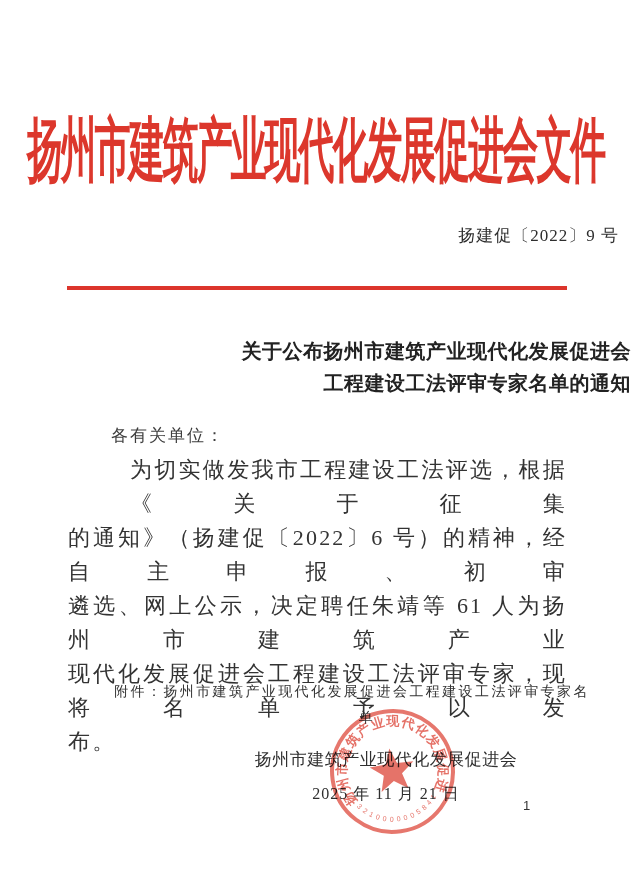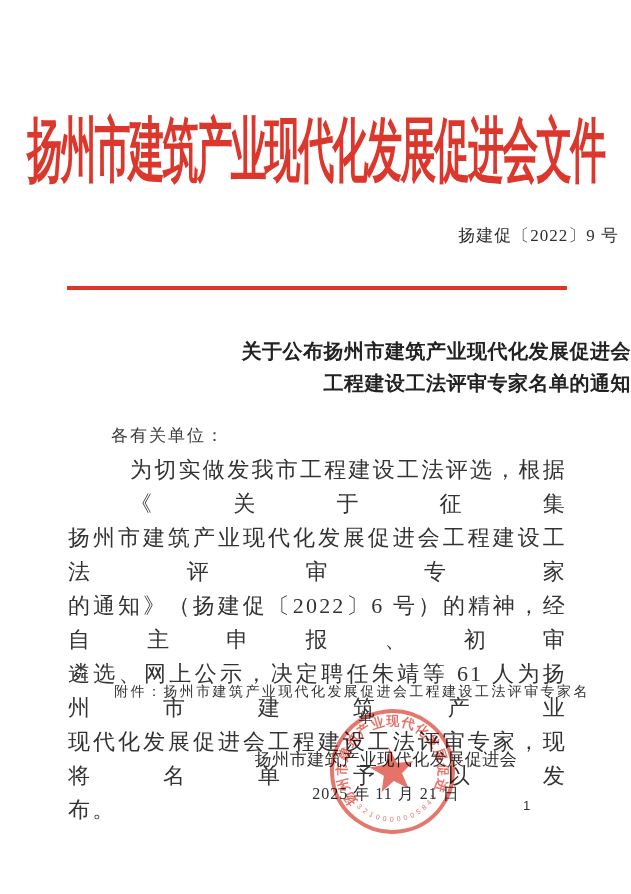--- a/index.html
+++ b/index.html
@@ -78,21 +78,20 @@
 
   <div class="notice-title">
     <div>关于公布扬州市建筑产业现代化发展促进会</div>
     <div>工程建设工法评审专家名单的通知</div>
   </div>
 
   <div class="salutation">各有关单位：</div>
 
   <div class="body-text">
     <div class="body-line indent">为切实做发我市工程建设工法评选，根据《关于征集</div>
-    <div class="body-line">扬州市建筑产业现代化发展促进会工程建设工法评审专家</div>
     <div class="body-line">的通知》（扬建促〔2022〕6 号）的精神，经自主申报、初审</div>
     <div class="body-line">遴选、网上公示，决定聘任朱靖等 61 人为扬州市建筑产业</div>
     <div class="body-line">现代化发展促进会工程建设工法评审专家，现将名单予以发</div>
     <div class="body-line last">布。</div>
   </div>
 
   <div class="attachment"><span>附件：</span><span>扬州市建筑产业现代化发展促进会工程建设工法评审专家名单</span></div>
 
   <div class="sign-block">
     <div class="signer">扬州市建筑产业现代化发展促进会</div>

